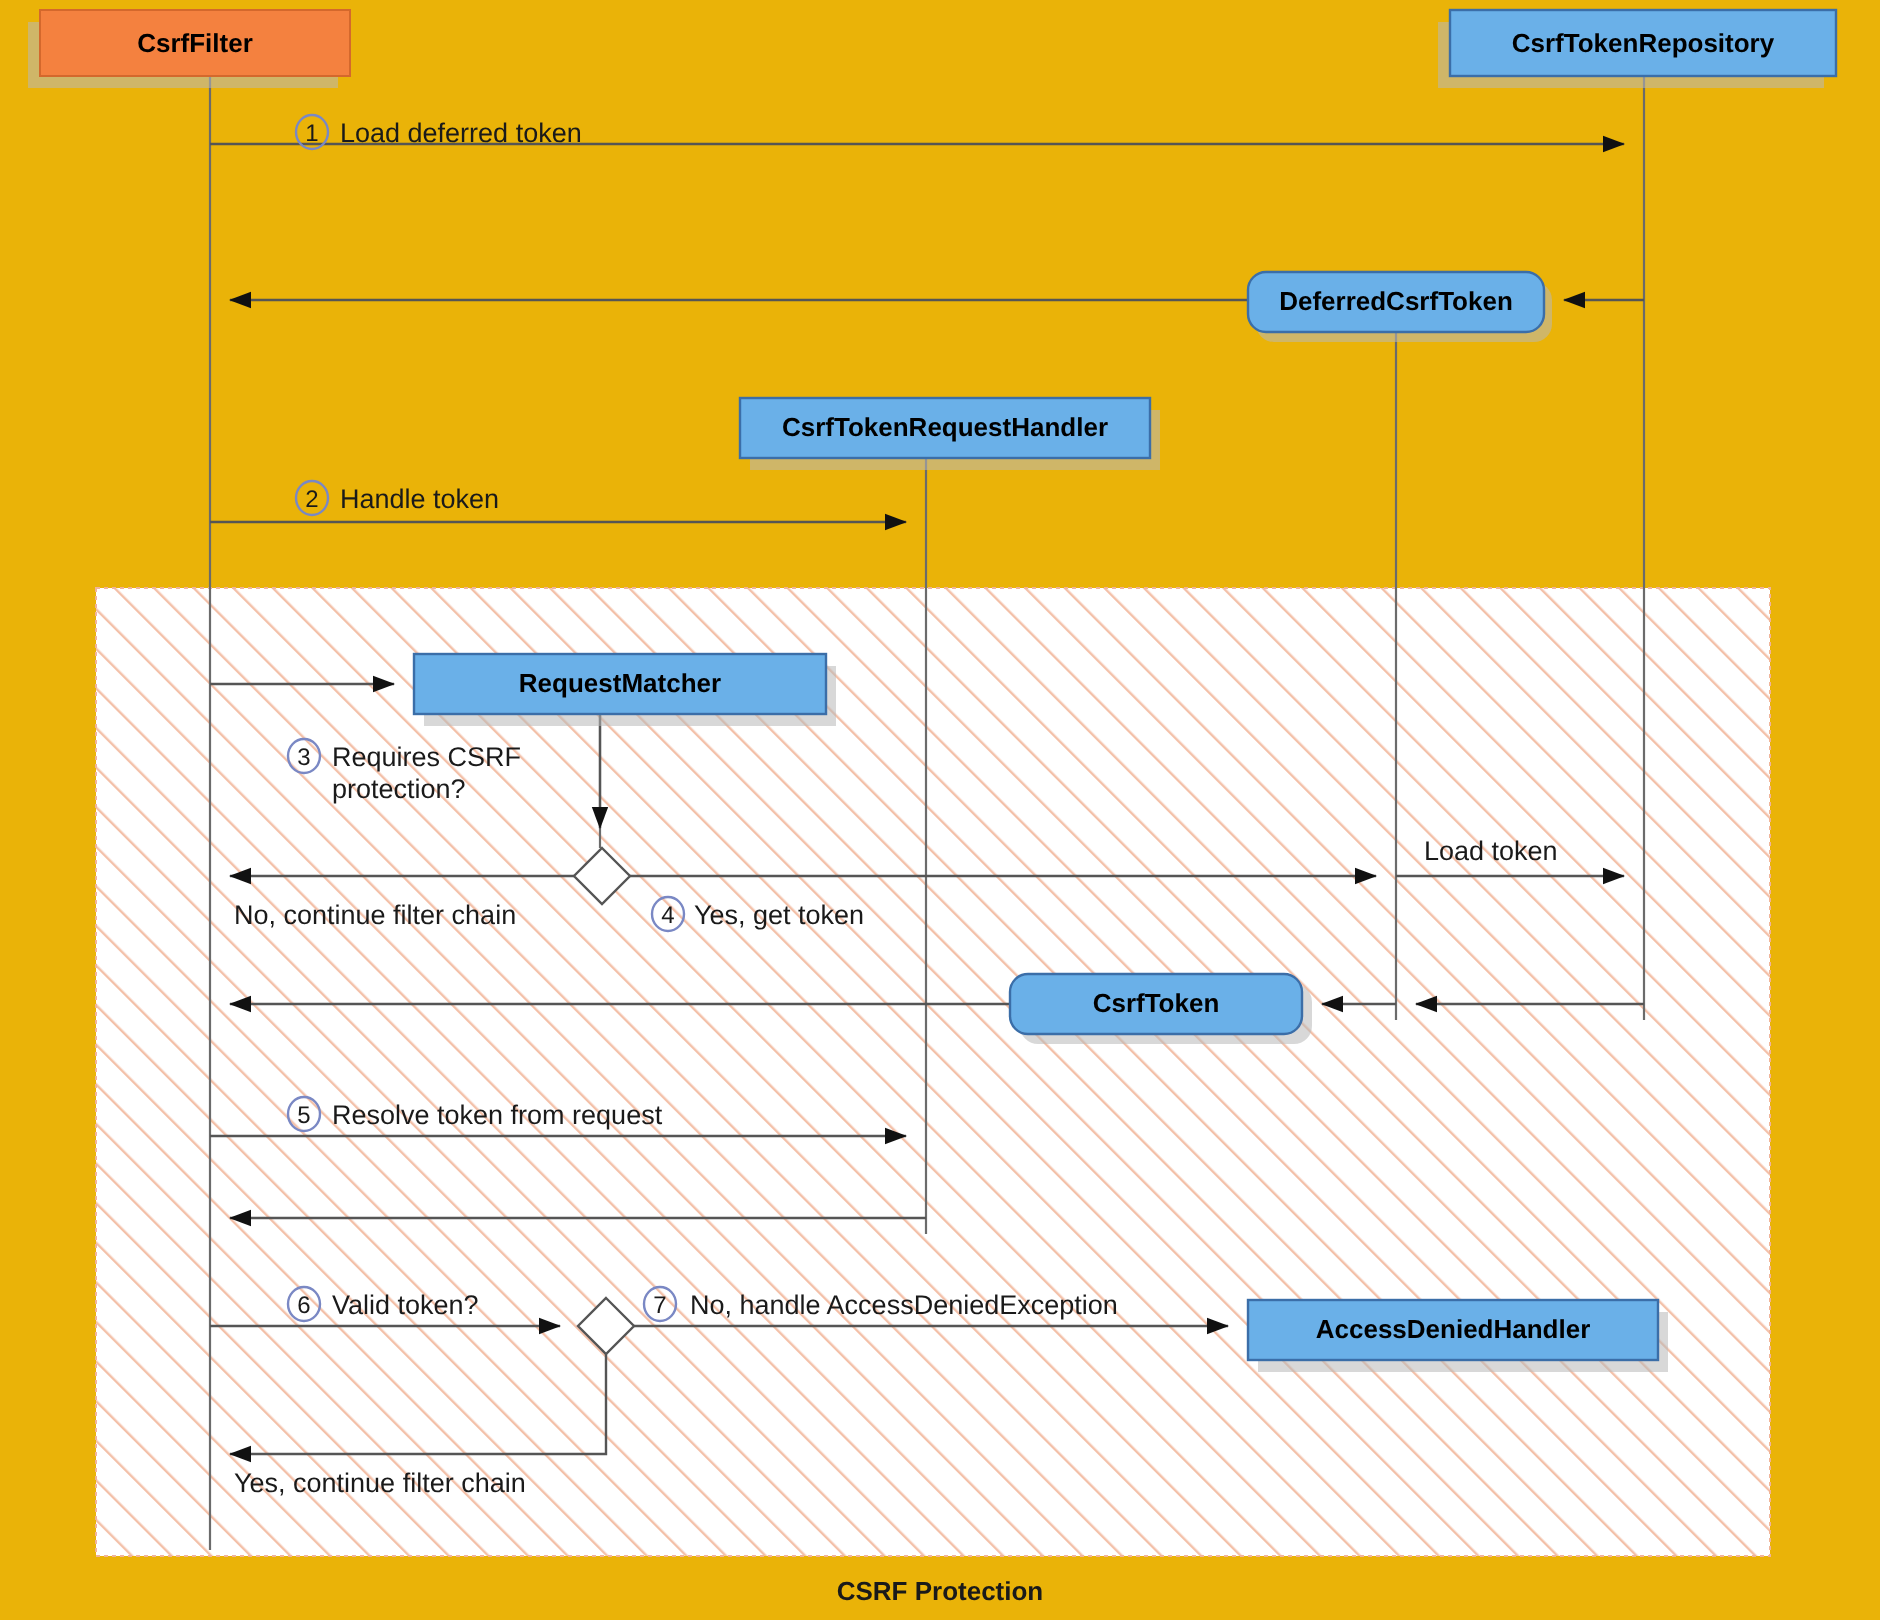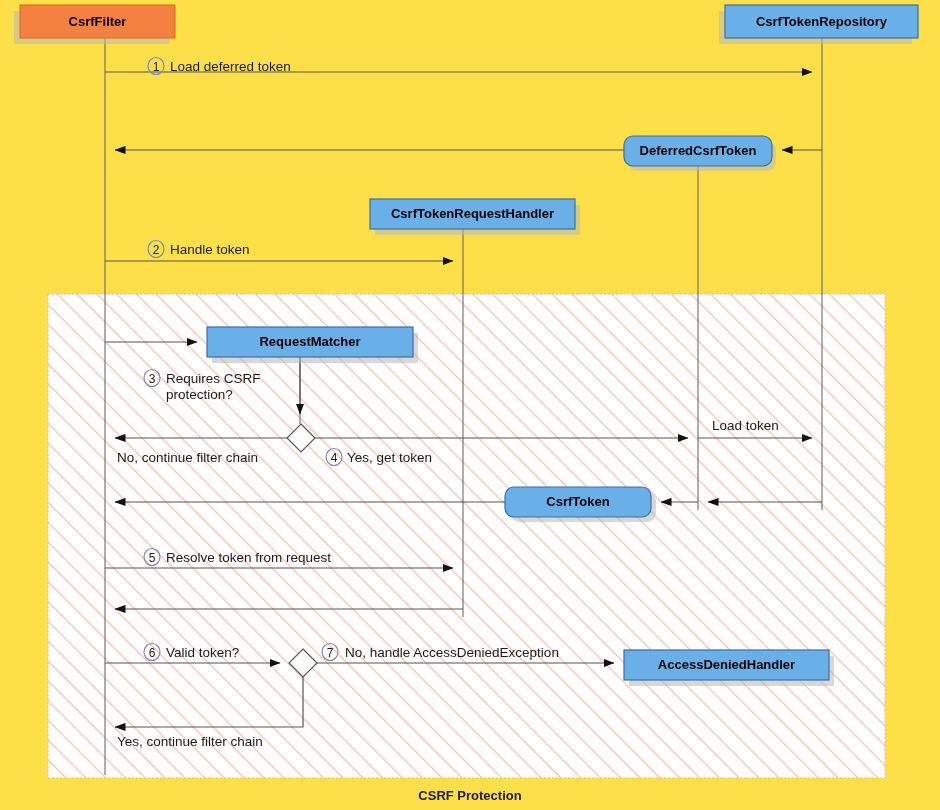--- a/index.html
+++ b/index.html
@@ -7,21 +7,21 @@
     padding: 0;
     background: #ffffff;
   }
   body {
     font-family: "Liberation Sans", sans-serif;
   }
   #stage {
     position: relative;
     width: 940px;
     height: 810px;
-    background: #fde047;
+    background: #eab308;
     overflow: hidden;
   }
   #diagram-svg {
     position: absolute;
     left: 0;
     top: 0;
     width: 940px;
     height: 810px;
   }
   .lbl {

